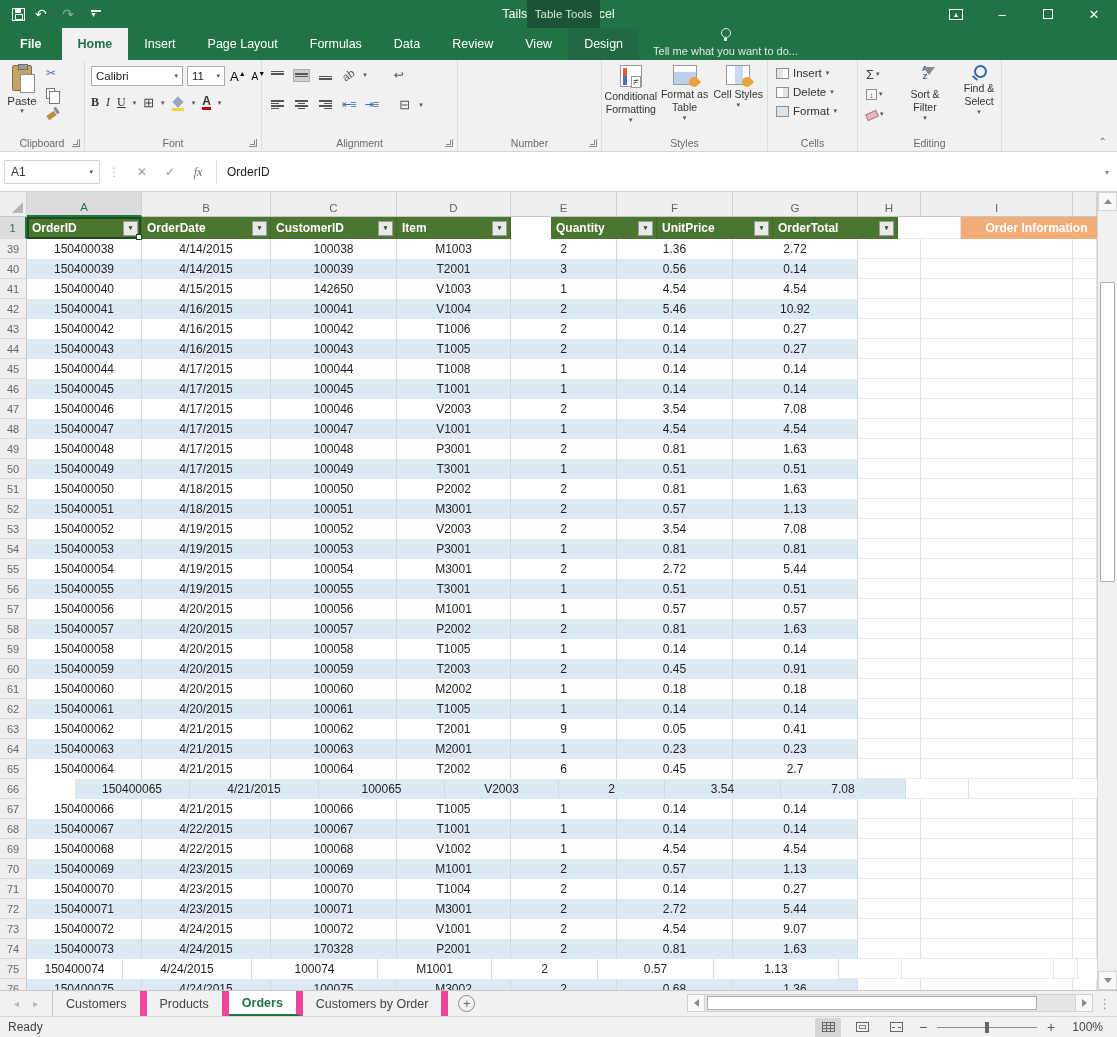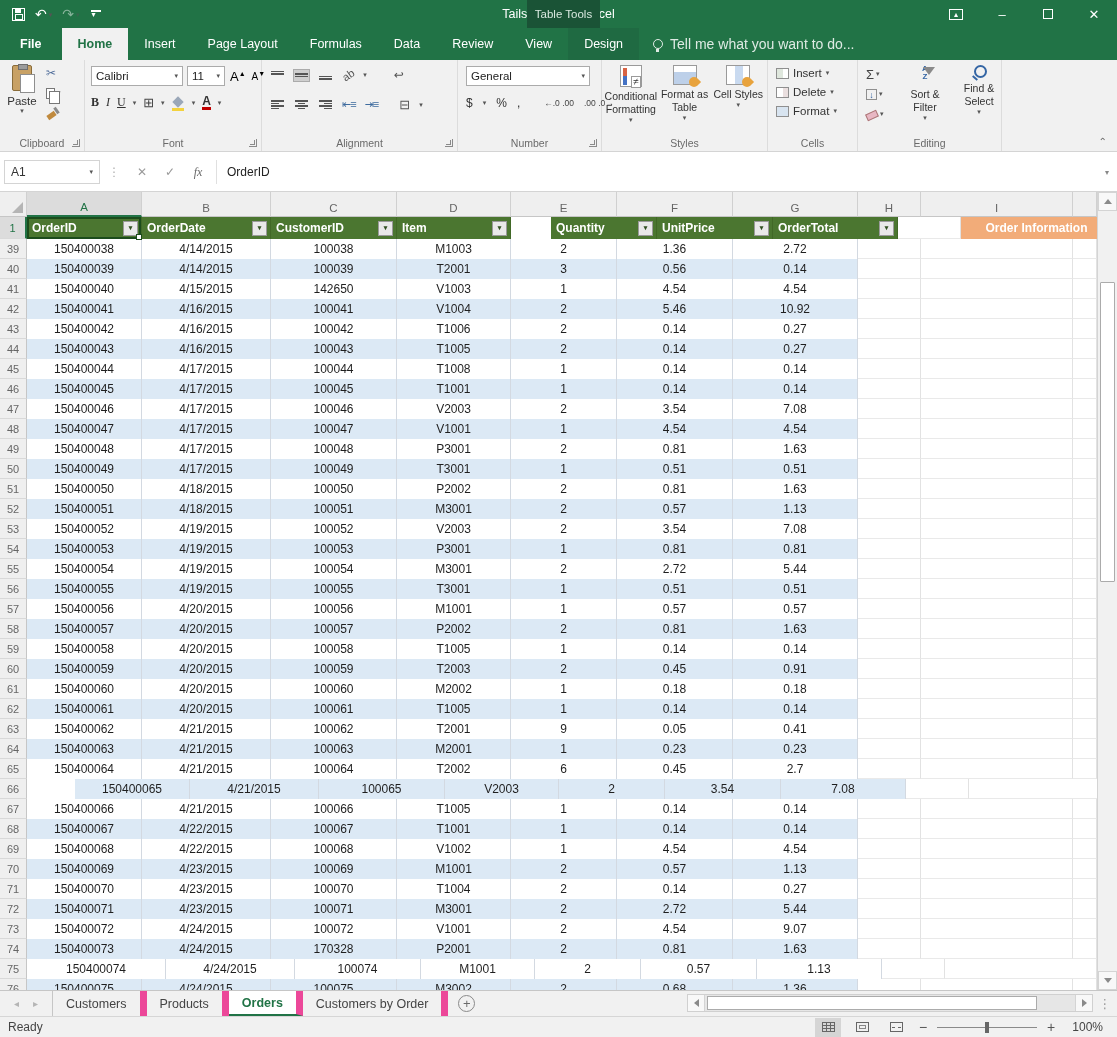--- a/index.html
+++ b/index.html
@@ -25,21 +25,21 @@
   .wc { width:46px; height:28px; display:flex; align-items:center; justify-content:center; color:#fff; font-size:13px; cursor:pointer; }
   .ic-ribbonopts { width:14px; height:11px; border:1px solid #fff; position:relative; font-size:8px; text-align:center; line-height:9px; }
   .ic-restore { width:10px; height:10px; border:1px solid #fff; }
 
   
   #tabrow { position:absolute; top:28px; left:0; width:1117px; height:32px; background:#217346; display:flex; align-items:stretch; color:#fff; }
   .rtab { padding:0 16px; display:flex; align-items:center; font-size:12.5px; cursor:pointer; }
   .rtab.file { background:#217346; font-weight:bold; padding:0 20px; }
   .rtab.active { background:#f1f1f1; color:#217346; font-weight:bold; }
   .rtab.ctx { background:#1f6a42; }
-  .tellme { display:flex; align-items:center; gap:7px; margin-left:14px; font-size:14px; color:rgba(255,255,255,.85); }
+  .tellme { display:flex; align-items:center; gap:7px; margin-left:14px; font-size:11px; color:rgba(255,255,255,.85);flex-direction:column; }
   .ic-bulb { width:10px; height:10px; border:1.5px solid rgba(255,255,255,.85); border-radius:50%; position:relative; }
   .ic-bulb::after { content:""; position:absolute; left:2px; bottom:-4px; width:3px; height:3px; background:rgba(255,255,255,.85); }
   #tr-right { margin-left:auto; display:flex; align-items:stretch; }
   .signin { display:flex; align-items:center; padding:0 14px; font-size:12.5px; cursor:pointer; }
   .share { display:flex; align-items:center; gap:6px; padding:0 16px; background:rgba(0,0,0,.12); font-size:12.5px; cursor:pointer; }
   .ic-person { width:12px; height:12px; position:relative; }
   .ic-person::before { content:""; position:absolute; top:0; left:3px; width:6px; height:6px; border-radius:50%; border:1.5px solid #fff; }
   .ic-person::after { content:""; position:absolute; bottom:-1px; left:0; width:11px; height:5px; border:1.5px solid #fff; border-bottom:none; border-radius:6px 6px 0 0; }
 
   
@@ -370,36 +370,20 @@
           <span class="ic-indent">⇥≡</span>
           <span class="ic-merge" style="margin-left:12px;">⊟</span>
           <span class="dd">▾</span>
         </div>
       </div>
       <div class="glabel">Alignment</div>
       <div class="launcher"></div>
     </div>
 
     <div class="group g-number">
-      <div class="gbody">
-        <div class="n-row1">
-          <span class="combo" style="width:124px;">
-              <span>General</span>
-              <span class="dd">▾</span>
-            </span>
-        </div>
-        <div class="n-row2">
-          <span>$</span>
-          <span class="dd">▾</span>
-          <span>%</span>
-          <span>,</span>
-          <span class="dec-btn" style="margin-left:14px;">←.0&nbsp;.00</span>
-          <span class="dec-btn">.00&nbsp;.0→</span>
-        </div>
-      </div>
       <div class="glabel">Number</div>
       <div class="launcher"></div>
     </div>
 
     <div class="group g-styles">
       <div class="gbody">
         <div class="style-btns">
           <span class="bigbtn">
               <span class="ic ic-condfmt"></span>
               <span>Conditional Formatting</span>
@@ -1005,21 +989,21 @@
         <div class="dcell cell band" style="width: 114px;">P2001</div>
         <div class="dcell cell band" style="width: 106px;">2</div>
         <div class="dcell cell band" style="width: 116px;">0.81</div>
         <div class="dcell cell band" style="width: 125px;">1.63</div>
         <div class="pcell cell" style="width: 63px;"></div>
         <div class="pcell cell" style="width: 152px;"></div>
         <div class="pcell cell" style="width: 24px;"></div>
       </div>
       <div class="gridrow datarow">
         <div class="gutter">75</div>
-        <div class="dcell cell" style="width: 139px;">150400074</div>
+        <div class="dcell cell" style="width: 96px;">150400074</div>
         <div class="dcell cell" style="width: 129px;">4/24/2015</div>
         <div class="dcell cell" style="width: 126px;">100074</div>
         <div class="dcell cell" style="width: 114px;">M1001</div>
         <div class="dcell cell" style="width: 106px;">2</div>
         <div class="dcell cell" style="width: 116px;">0.57</div>
         <div class="dcell cell" style="width: 125px;">1.13</div>
         <div class="pcell cell" style="width: 63px;"></div>
         <div class="pcell cell" style="width: 152px;"></div>
         <div class="pcell cell" style="width: 24px;"></div>
       </div>

